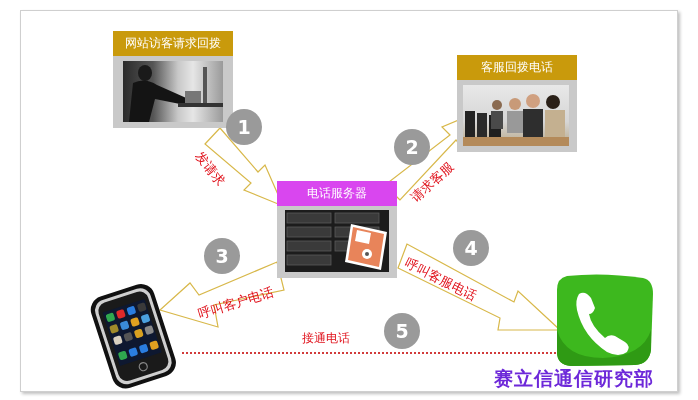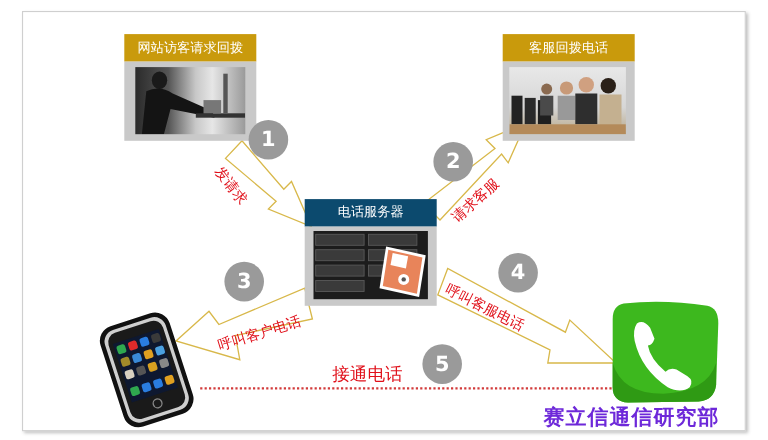--- a/index.html
+++ b/index.html
@@ -29,21 +29,21 @@
   .arrow { position: absolute; left: 0; top: 0; }
   .alabel {
     position: absolute; color: #e0101a; font-size: 13px; white-space: nowrap;
     font-family: "DejaVu Serif", serif;
   }
   .dotline {
     position: absolute; left: 182px; top: 352px; width: 378px; height: 0;
     border-top: 2px dotted #d23b3b;
   }
   .connect {
-    position: absolute; left: 302px; top: 330px; color: #e0101a; font-size: 16px;
+    position: absolute; left: 302px; top: 330px; color: #e0101a; font-size: 12px;
     font-family: "DejaVu Serif", serif;
   }
   .watermark {
     position: absolute; left: 494px; top: 366px; color: #6d28d9; font-size: 19px; font-weight: bold;
     font-family: "DejaVu Serif", serif; letter-spacing: 1px;
   }
 </style>
 </head>
 <body>
 
@@ -72,21 +72,21 @@
         <path d="M10 22 Q22 16 34 24 L70 40 L72 46 L32 38 L26 61 L6 61 Z" fill="#141414"></path>
         <rect x="55" y="42" width="45" height="4" fill="#333"></rect>
         <rect x="62" y="30" width="16" height="12" fill="#777"></rect>
         <rect x="80" y="6" width="4" height="36" fill="#555"></rect>
       </svg>
     </div>
   </div>
 </div>
 
 <div class="box" style="left:457px; top:31px;">
-  <div class="hdr" style="background:#c99a0c;">客服回拨电话</div>
+  <div class="hdr" style="background:#c99a0c;margin-top:24px;">客服回拨电话</div>
   <div class="pic">
     <div class="inner" style="left:6px; right:8px; background:linear-gradient(180deg,#e8e8e8 0%,#d6d6d6 60%,#b9a98a 100%);">
       <svg width="106" height="61" viewBox="0 0 106 61">
         <rect x="2" y="26" width="10" height="26" fill="#222"></rect>
         <rect x="14" y="28" width="10" height="24" fill="#2a2a2a"></rect>
         <rect x="26" y="30" width="12" height="22" fill="#1f1f1f"></rect>
         <circle cx="34" cy="20" r="5" fill="#8a6a50"></circle>
         <path d="M28 26 h12 v18 h-12z" fill="#4a4a4a"></path>
         <circle cx="52" cy="19" r="6" fill="#c89a78"></circle>
         <path d="M44 26 h16 v22 h-16z" fill="#999"></path>
@@ -94,21 +94,21 @@
         <path d="M60 24 h20 v28 h-20z" fill="#2e2e2e"></path>
         <circle cx="90" cy="17" r="7" fill="#2a2018"></circle>
         <path d="M82 25 h20 v30 h-20z" fill="#c4b090"></path>
         <rect x="0" y="52" width="106" height="9" fill="#b48a5a"></rect>
       </svg>
     </div>
   </div>
 </div>
 
 <div class="box" style="left:277px; top:181px;">
-  <div class="hdr" style="background:#0c4a6e;font-family:Liberation Mono, monospace;">电话服务器</div>
+  <div class="hdr" style="background:#d946ef;">电话服务器</div>
   <div class="pic">
     <div class="inner" style="left:8px; right:8px; top:4px; bottom:6px; background:#1c1c1c;">
       <svg width="104" height="62" viewBox="0 0 104 62">
         <g fill="#3a3a3a" stroke="#5a5a5a" stroke-width="0.8">
           <rect x="2" y="3" width="44" height="10"></rect>
           <rect x="2" y="17" width="44" height="10"></rect>
           <rect x="2" y="31" width="44" height="10"></rect>
           <rect x="2" y="45" width="44" height="10"></rect>
           <rect x="50" y="3" width="44" height="10"></rect>
           <rect x="50" y="17" width="44" height="10"></rect>

